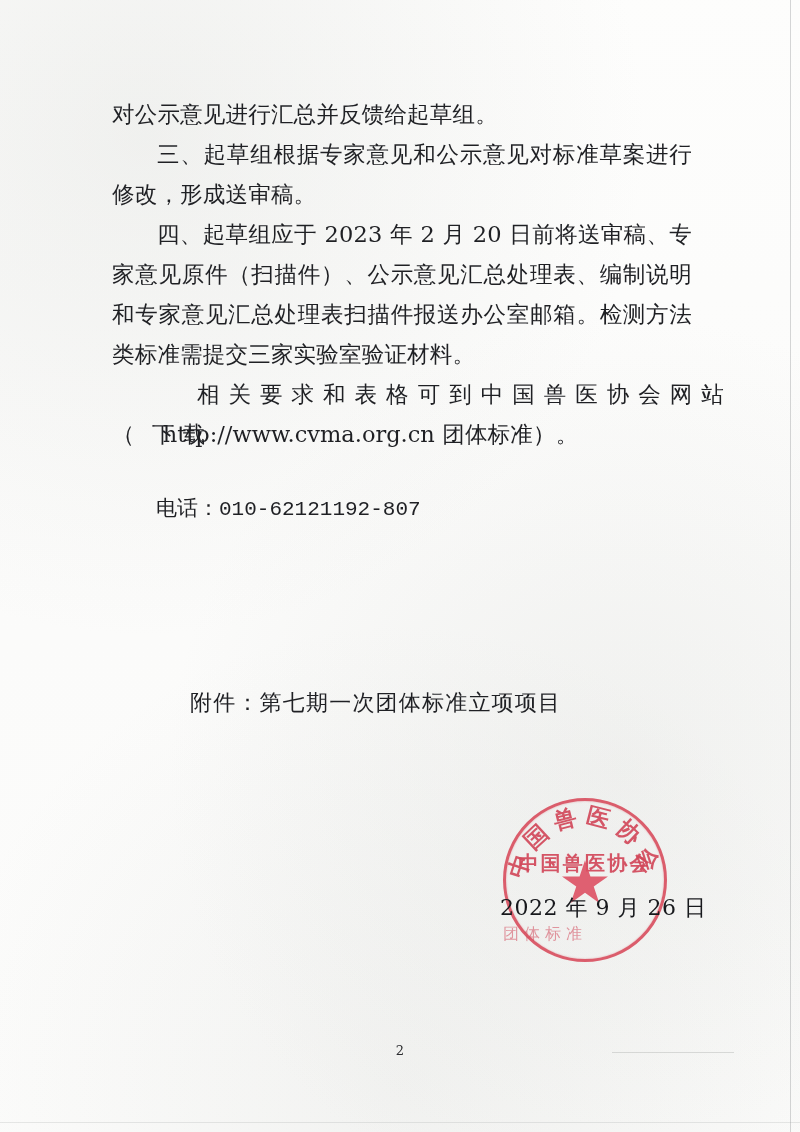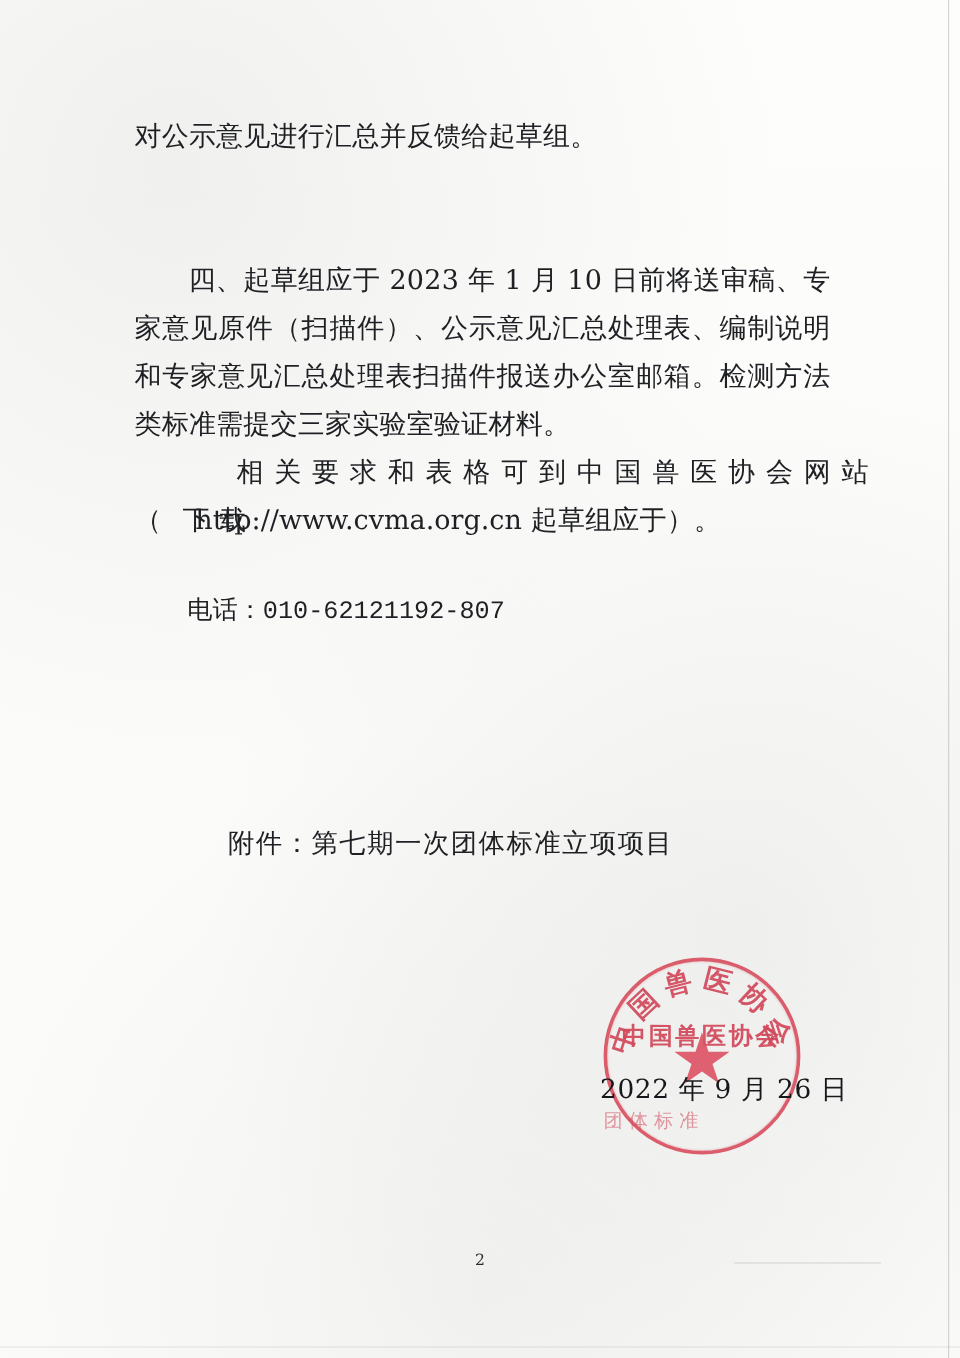--- a/index.html
+++ b/index.html
@@ -221,27 +221,28 @@
 
   <div class="paper-tint"></div>
   <div class="edge-right"></div>
   <div class="edge-bottom-left"></div>
   <div class="scan-streak"></div>
 
   <div class="content">
 
     <div class="body-text p-cont">对公示意见进行汇总并反馈给起草组。</div>
 
-
-    <div class="body-text p-four indent2">四、起草组应于 2023 年 1 月 10 日前将送审稿、专家意见原件（扫描件）、公示意见汇总处理表、编制说明和专家意见汇总处理表扫描件报送办公室邮箱。检测方法类标准需提交三家实验室验证材料。</div>
+    <div class="body-text p-three indent2">三、起草组根据专家意见和公示意见对标准草案进行修改，形成送审稿。</div>
+
+    <div class="body-text p-four indent2">四、起草组应于 2023 年 2 月 20 日前将送审稿、专家意见原件（扫描件）、公示意见汇总处理表、编制说明和专家意见汇总处理表扫描件报送办公室邮箱。检测方法类标准需提交三家实验室验证材料。</div>
 
     <div class="body-text p-down-1 spread">相关要求和表格可到中国兽医协会网站下载</div>
 
     <div class="body-text p-down-2">
-      <span>（</span><span class="latin">http://www.cvma.org.cn</span><span> 起草组应于）。</span>
+      <span>（</span><span class="latin">http://www.cvma.org.cn</span><span> 团体标准）。</span>
     </div>
 
     <div class="contact-block">
       <div class="contact-line">
         <span>电话：</span><span class="val">010-62121192-807</span>
       </div>
     </div>
 
     <div class="attachment">
       <span>附件：</span><span>第七期一次团体标准立项项目</span>

